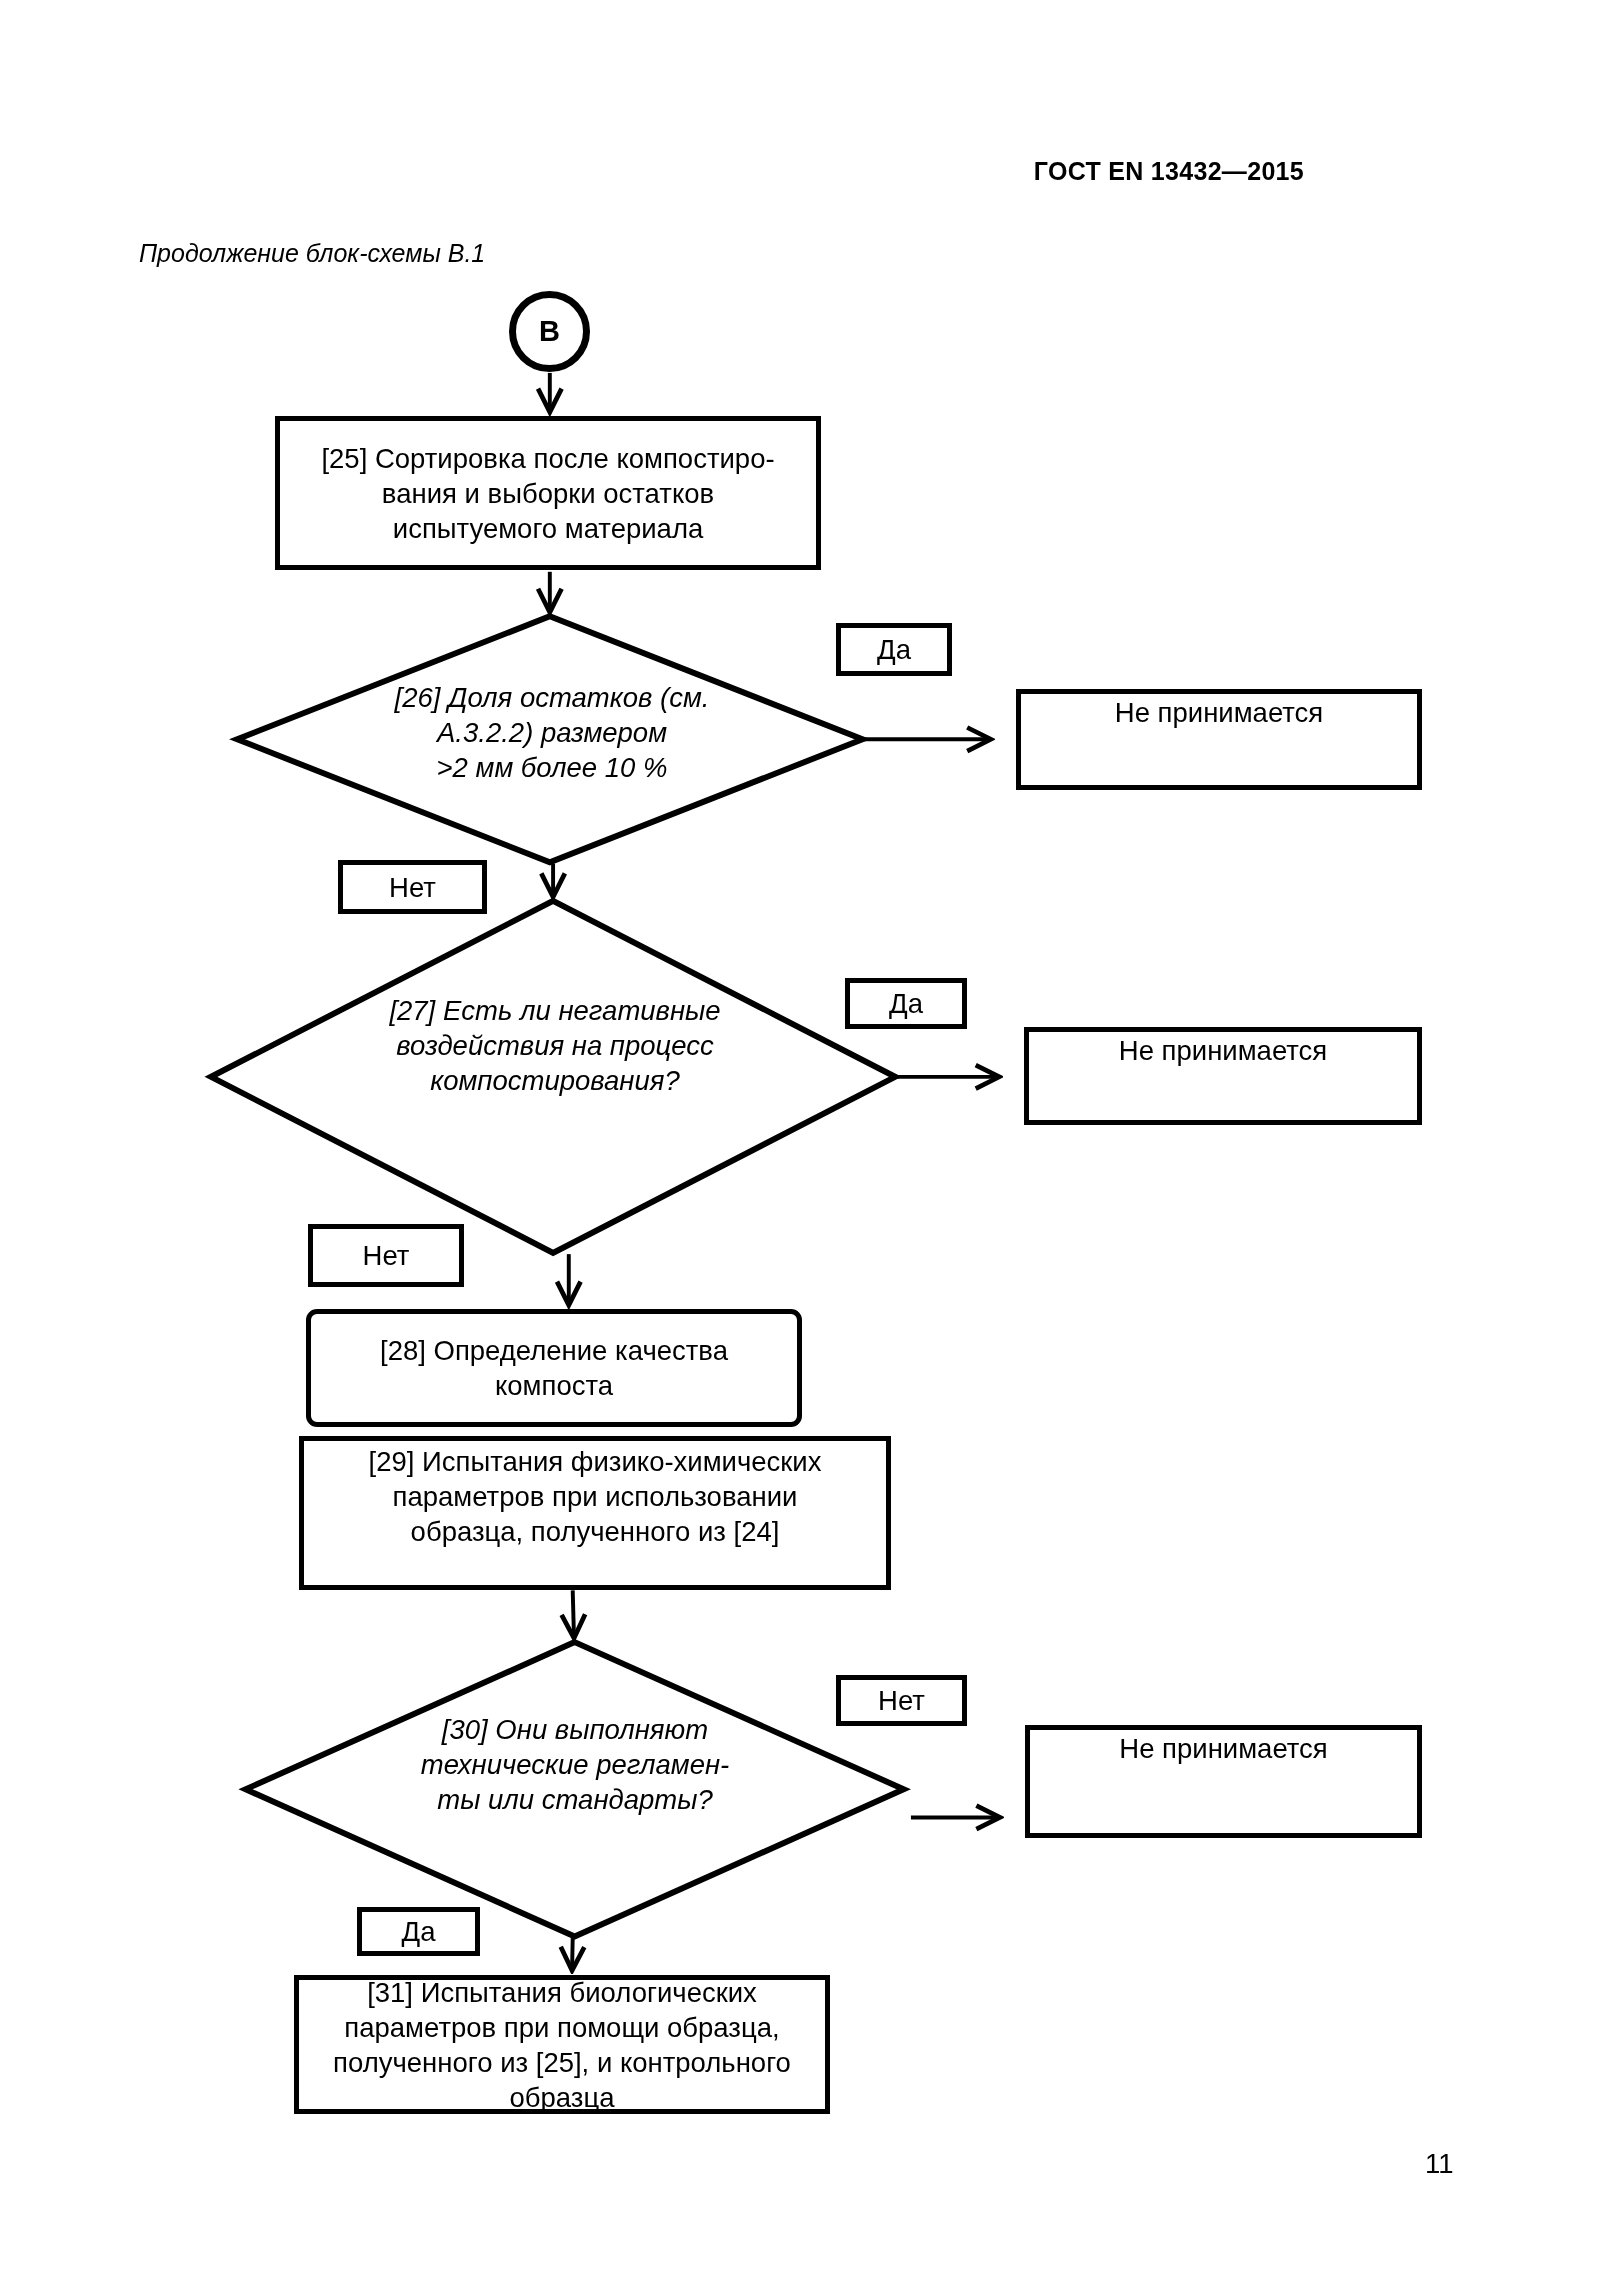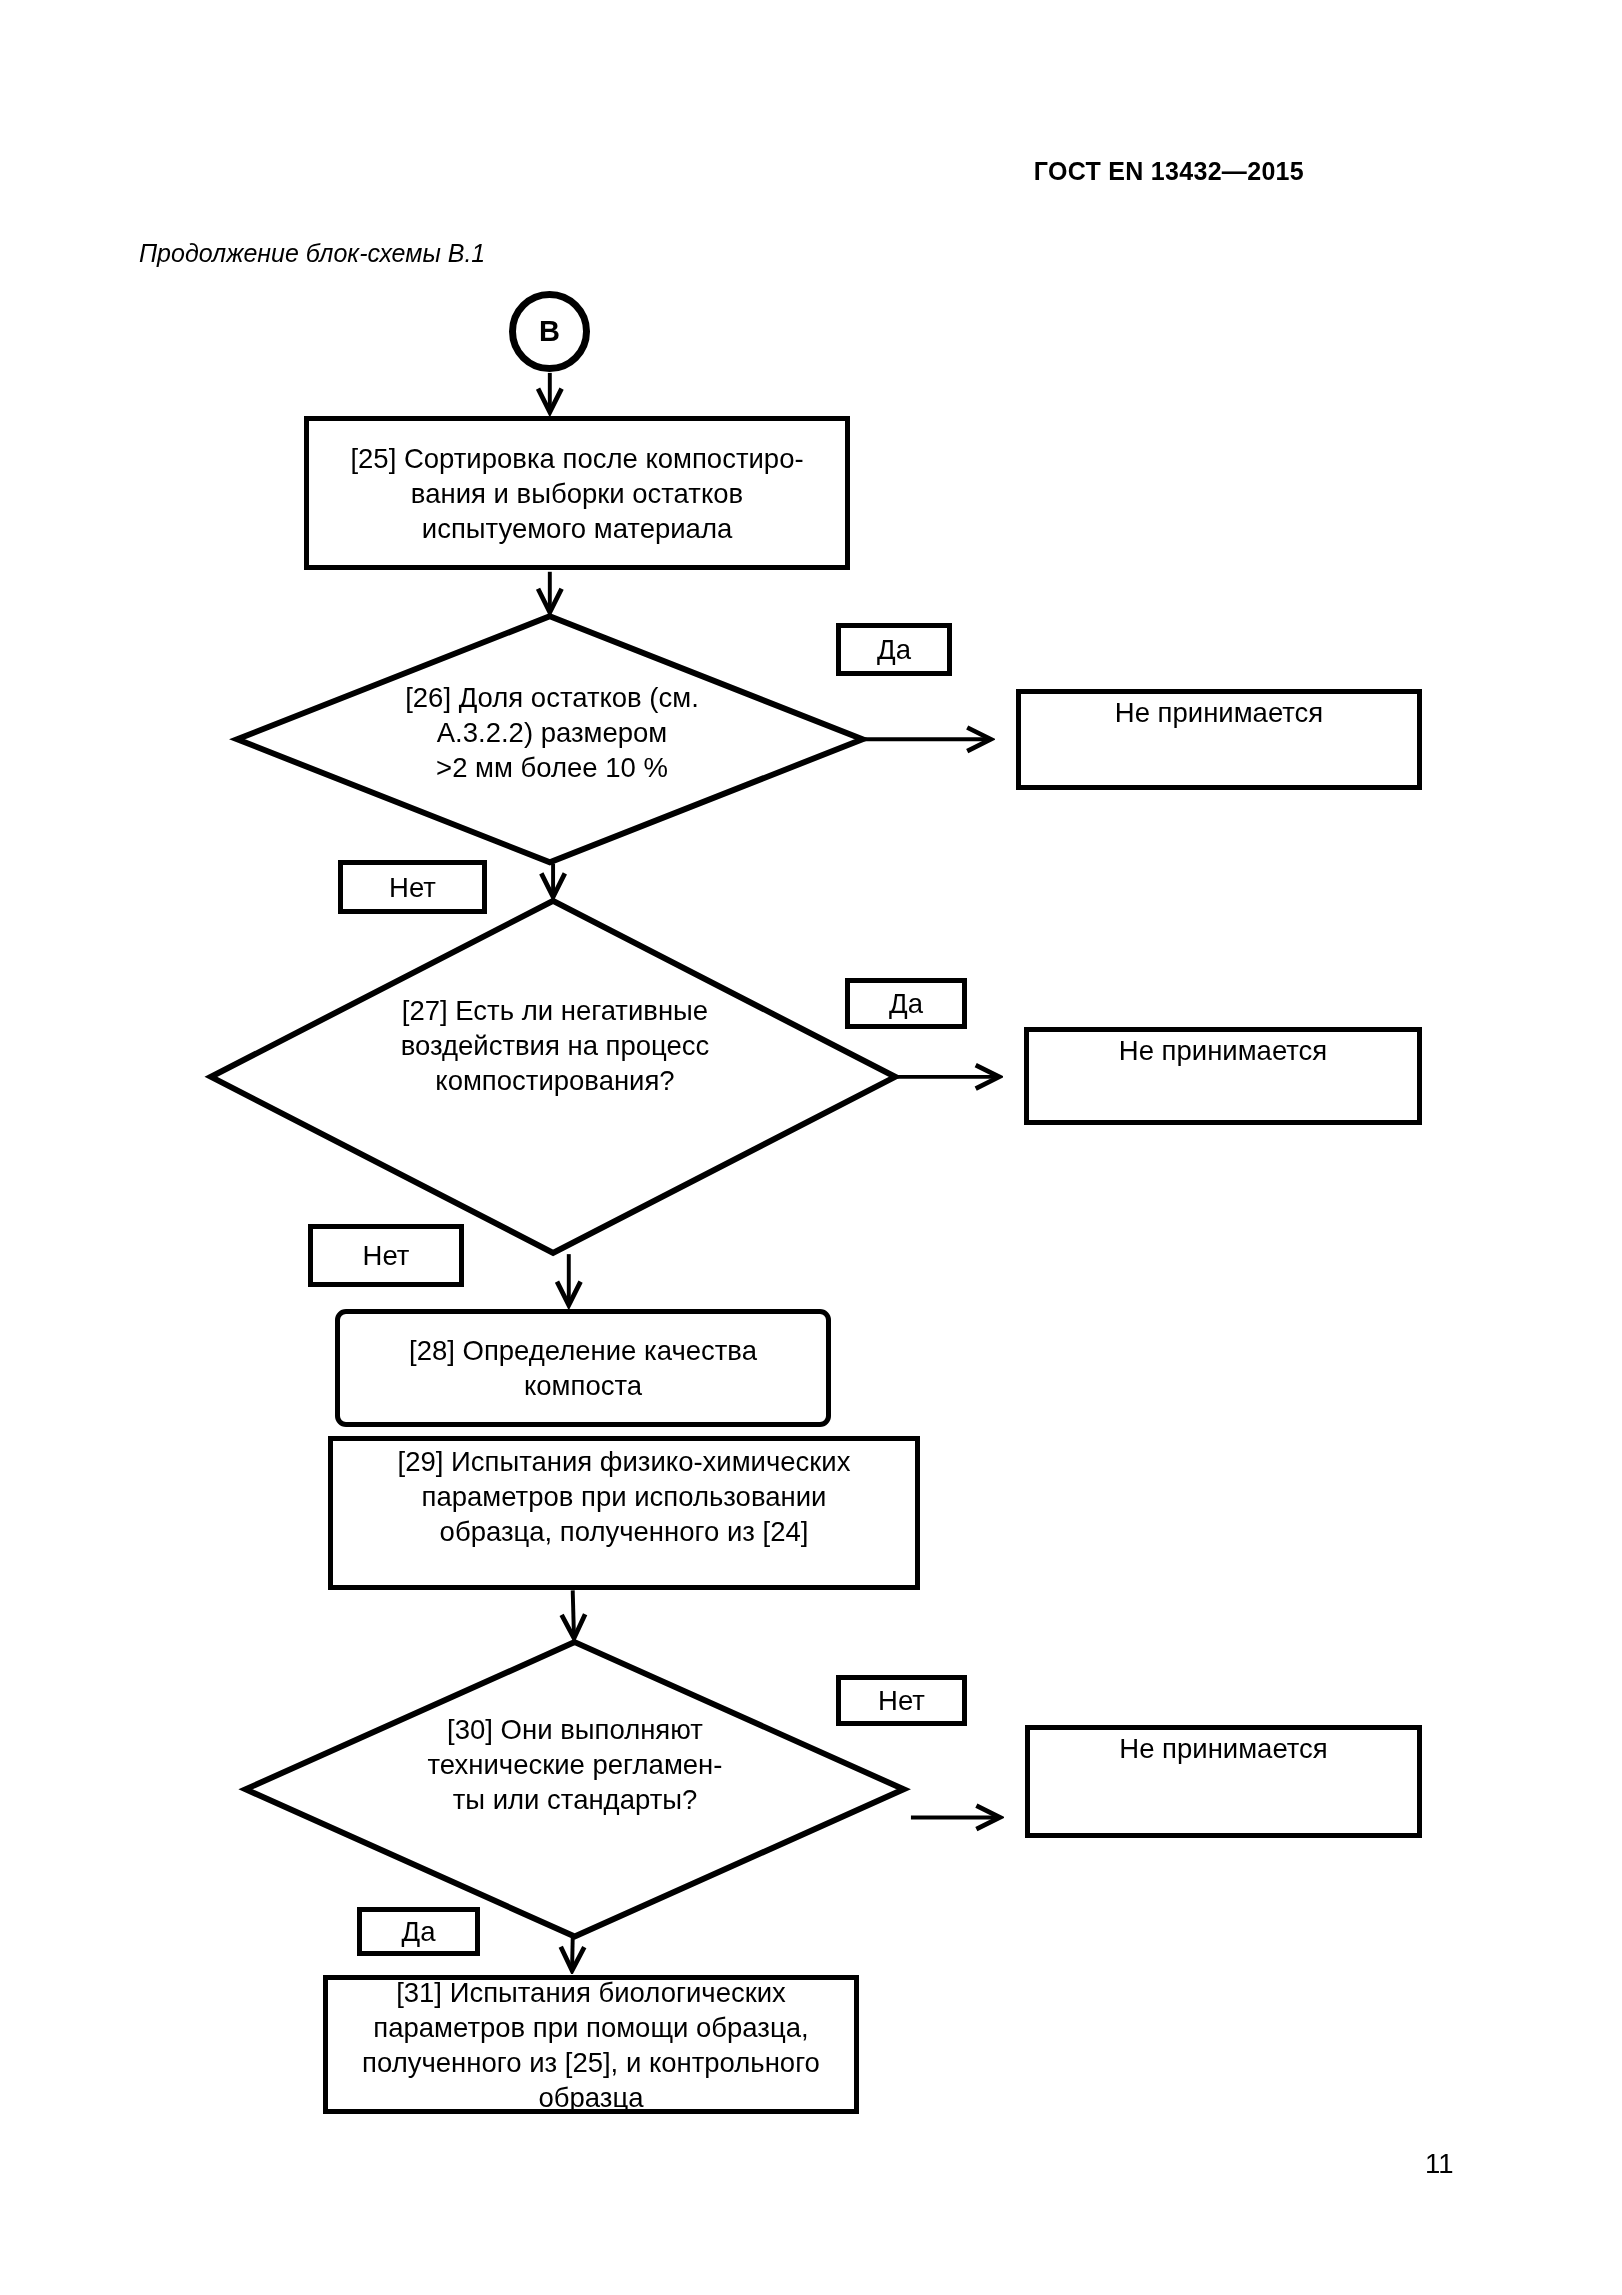--- a/index.html
+++ b/index.html
@@ -39,29 +39,30 @@
   }
   .node, .lbl, .rej {
     box-sizing: border-box;
     border: 5.9px solid #000;
     background: #fff;
     display: flex; flex-direction: column; align-items: center;
     text-align: center;
     font-size: 27.5px; line-height: 35px;
     white-space: pre-line;
   }
-  .node { justify-content: center; margin-left: 29px; }
+  .node { justify-content: center; }
   .lbl { justify-content: center; white-space: nowrap; }
   .rej { justify-content: flex-start; padding-top: 1px; white-space: nowrap; margin-left: 21px; }
   .dtext {
     position: absolute;
     transform: translate(-50%, -50%);
     text-align: center;
     font-size: 27.5px; line-height: 35px;
     white-space: pre-line;
+    font-style: italic;
   }
 </style>
 </head>
 <body>
 
 <div class="page">
 
   <svg class="flow" width="1623" height="2295" viewBox="0 0 2480 3508">
     <defs>
       <marker id="ah" viewBox="0 0 12 12" refX="10.5" refY="6" markerWidth="8" markerHeight="8" orient="auto" markerUnits="strokeWidth">

